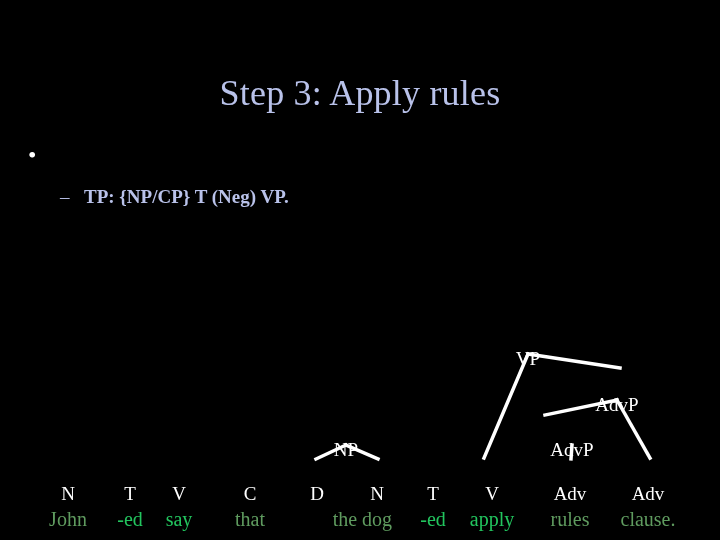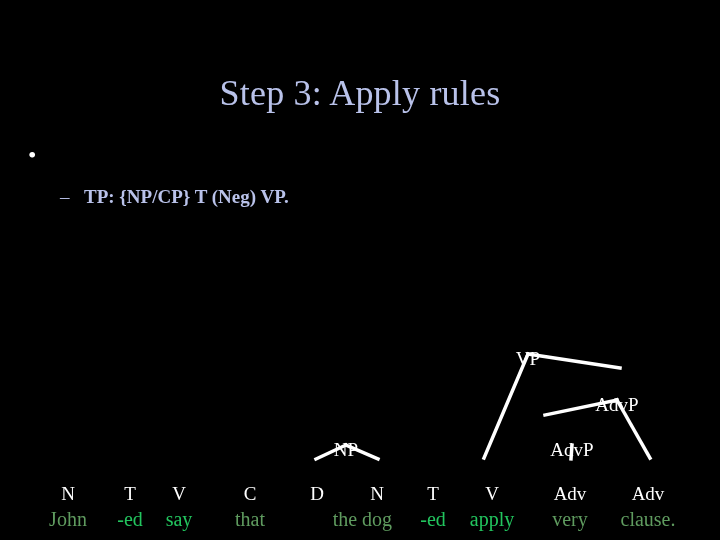--- a/index.html
+++ b/index.html
@@ -158,17 +158,17 @@
       <div class="pos-label" style="left: 570px; top: 467px;">Adv</div>
       <div class="pos-label" style="left: 648px; top: 467px;">Adv</div>
       <div class="word-label w-green" style="left: 68px; top: 492px;">John</div>
       <div class="word-label w-yellow" style="left: 130px; top: 492px;">-ed</div>
       <div class="word-label w-yellow" style="left: 179px; top: 492px;">say</div>
       <div class="word-label w-green" style="left: 250px; top: 492px;">that</div>
       <div class="word-label w-green" style="left: 317px; top: 492px; margin-left: 28px;">the</div>
       <div class="word-label w-green" style="left: 377px; top: 492px;">dog</div>
       <div class="word-label w-yellow" style="left: 433px; top: 492px;">-ed</div>
       <div class="word-label w-yellow" style="left: 492px; top: 492px;">apply</div>
-      <div class="word-label w-green" style="left: 570px; top: 492px;">very</div>
+      <div class="word-label w-green" style="left: 570px; top: 492px;">rules</div>
       <div class="word-label w-green" style="left: 648px; top: 492px;">clause.</div>
     </div>
 
 </div>
 
 </body></html>

